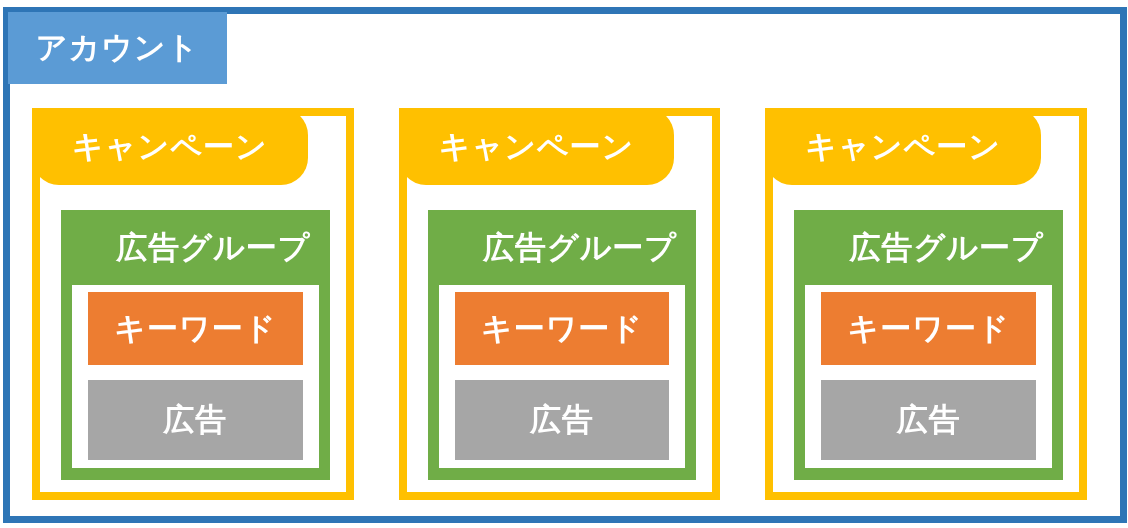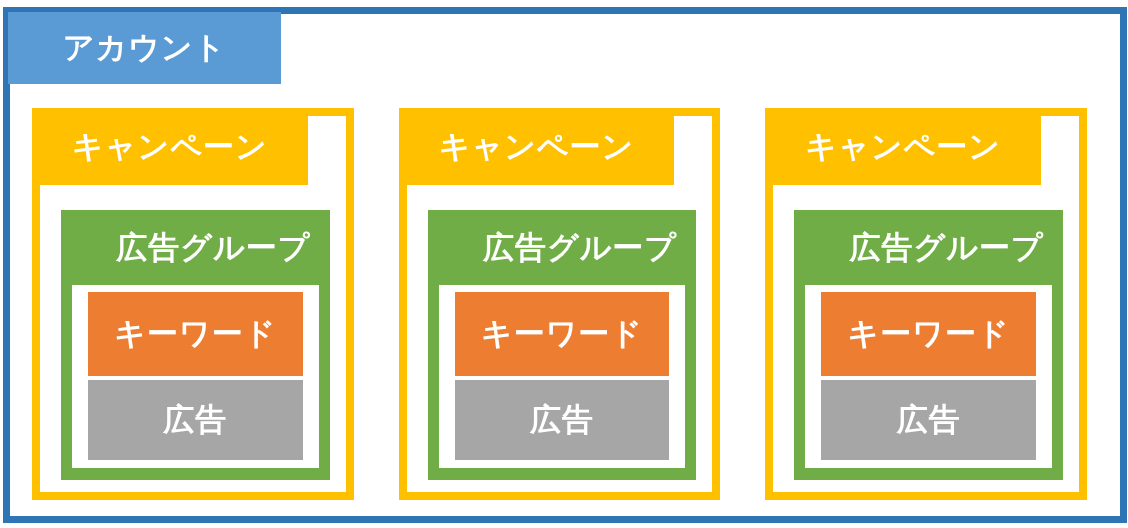--- a/index.html
+++ b/index.html
@@ -33,21 +33,21 @@
   .account{
     position:absolute;
     left:3px; top:7px;
     width:1124px; height:516px;
     border:7px solid var(--account-border);
     background:#FFFFFF;
   }
   .account-tab{
     position:absolute;
     left:-2px; top:-2px;
-    width:273px; height:72px;
+    width:219px; height:72px;
     background:var(--account-tab);
   }
   
   .campaigns{
     position:absolute;
     left:22px; top:94px; right:33px;
     height:392px;
     display:flex;
     gap:45px;
   }
@@ -56,40 +56,41 @@
     flex:1;
     border:8px solid var(--campaign);
     background:#FFFFFF;
   }
   .campaign-tab{
     position:absolute;
     left:-8px; top:-8px;
     width:calc(100% - 30px);
     height:77px;
     background:var(--campaign);
+    border-radius:27px;
   }
   
   .adgroup{
     position:absolute;
     left:21px; right:16px; top:94px; bottom:12px;
     background:var(--adgroup);
   }
   .adgroup-header{
     height:75px;
     padding-left:36px;
   }
   .adgroup-body{
     position:absolute;
     left:11px; right:11px; top:75px; bottom:12px;
     background:#FFFFFF;
   }
   .kw-box{
     position:absolute;
     left:16px; right:16px; top:7px;
-    height:84px;
+    height:73px;
     background:var(--keyword);
   }
   .ad-box{
     position:absolute;
     left:16px; right:16px; top:95px;
     height:80px;
     background:var(--ad);
   }
 </style>
 </head>

